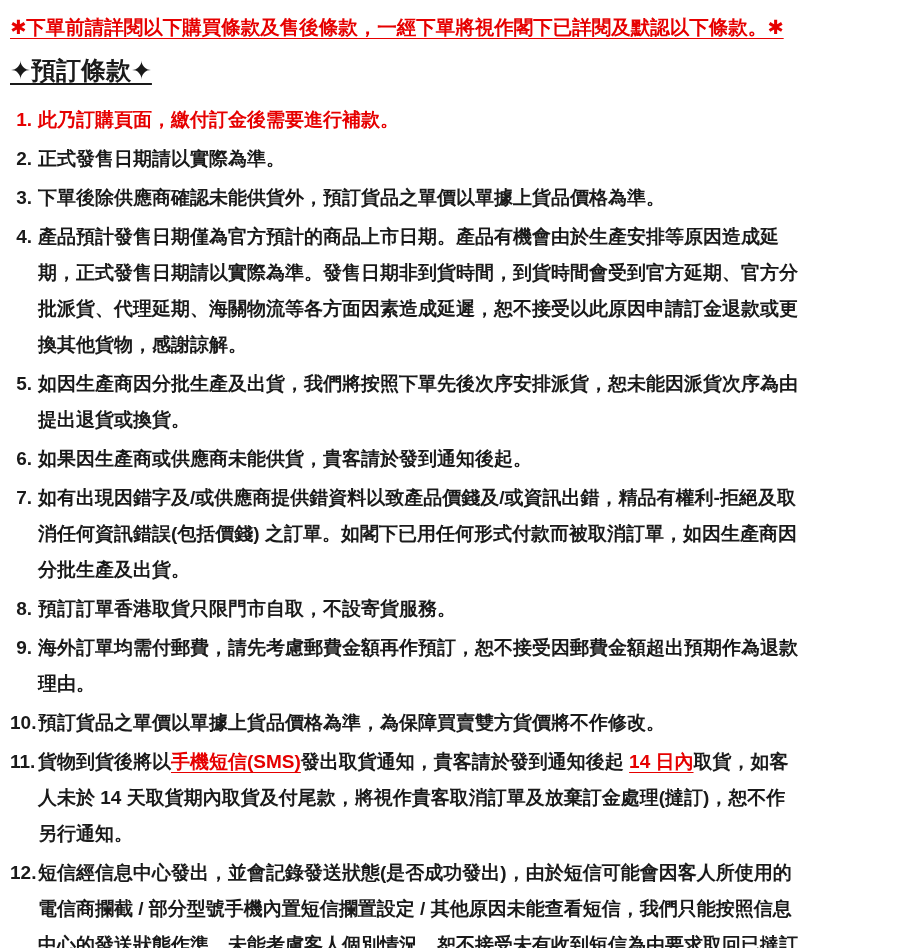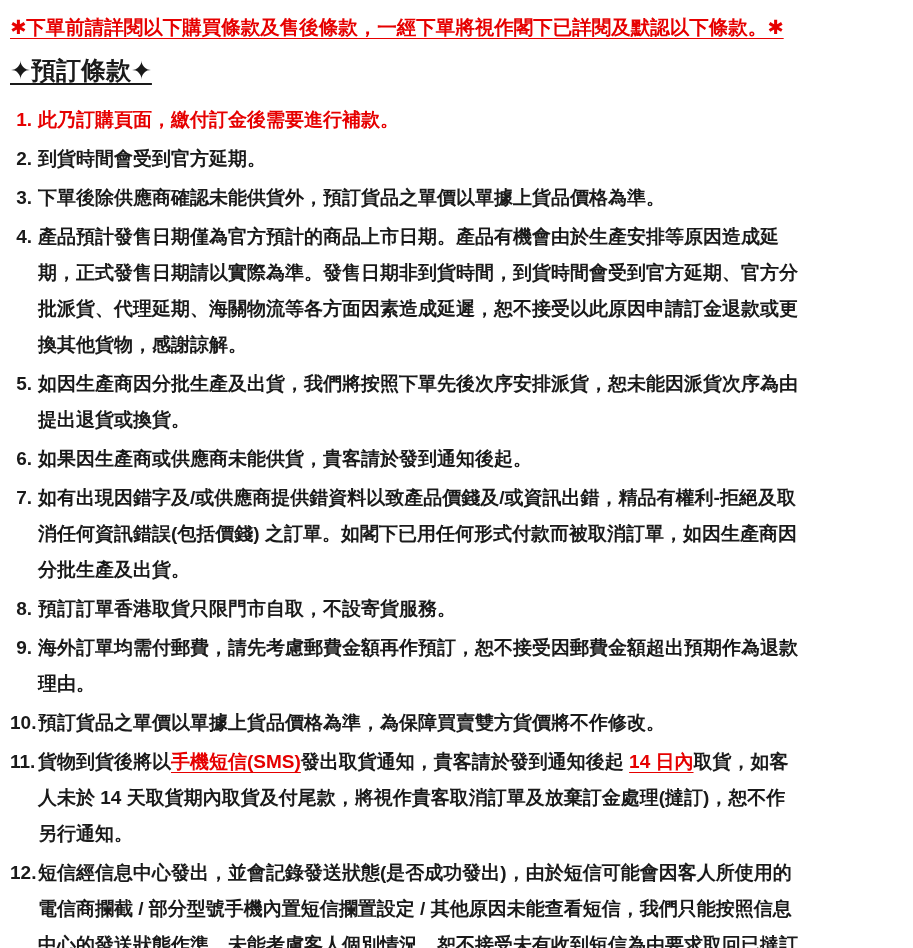--- a/index.html
+++ b/index.html
@@ -79,21 +79,21 @@
 </head>
 <body>
 
 <div class="doc">
   <h1 class="notice">✱下單前請詳閱以下購買條款及售後條款，一經下單將視作閣下已詳閱及默認以下條款。✱</h1>
 
   <h2 class="section-title">✦預訂條款✦</h2>
 
   <ol class="terms">
       <li class="term red"><span class="num">1.</span><span class="body"><span>此乃訂購頁面，繳付訂金後需要進行補款。</span></span></li>
-      <li class="term"><span class="num">2.</span><span class="body"><span>到貨時間會受到官方延期。</span></span></li>
+      <li class="term"><span class="num">2.</span><span class="body"><span>正式發售日期請以實際為準。</span></span></li>
       <li class="term"><span class="num">3.</span><span class="body"><span>下單後除供應商確認未能供貨外，預訂貨品之單價以單據上貨品價格為準。</span></span></li>
       <li class="term"><span class="num">4.</span><span class="body"><span>產品預計發售日期僅為官方預計的商品上市日期。產品有機會由於生產安排等原因造成延期，正式發售日期請以實際為準。發售日期非到貨時間，到貨時間會受到官方延期、官方分批派貨、代理延期、海關物流等各方面因素造成延遲，恕不接受以此原因申請訂金退款或更換其他貨物，感謝諒解。</span></span></li>
       <li class="term"><span class="num">5.</span><span class="body"><span>如因生產商因分批生產及出貨，我們將按照下單先後次序安排派貨，恕未能因派貨次序為由提出退貨或換貨。</span></span></li>
       <li class="term"><span class="num">6.</span><span class="body"><span>如果因生產商或供應商未能供貨，貴客請於發到通知後起。</span></span></li>
       <li class="term"><span class="num">7.</span><span class="body"><span>如有出現因錯字及/或供應商提供錯資料以致產品價錢及/或資訊出錯，精品有權利-拒絕及取消任何資訊錯誤(包括價錢) 之訂單。如閣下已用任何形式付款而被取消訂單，如因生產商因分批生產及出貨。</span></span></li>
       <li class="term"><span class="num">8.</span><span class="body"><span>預訂訂單香港取貨只限門市自取，不設寄貨服務。</span></span></li>
       <li class="term"><span class="num">9.</span><span class="body"><span>海外訂單均需付郵費，請先考慮郵費金額再作預訂，恕不接受因郵費金額超出預期作為退款理由。</span></span></li>
       <li class="term"><span class="num">10.</span><span class="body"><span>預訂貨品之單價以單據上貨品價格為準，為保障買賣雙方貨價將不作修改。</span></span></li>
       <li class="term"><span class="num">11.</span><span class="body"><span>貨物到貨後將以</span><span class="seg-red-underline">手機短信(SMS)</span><span>發出取貨通知，貴客請於發到通知後起 </span><span class="seg-red-underline">14 日內</span><span>取貨，如客人未於 14 天取貨期內取貨及付尾款，將視作貴客取消訂單及放棄訂金處理(撻訂)，恕不作另行通知。</span></span></li>
       <li class="term"><span class="num">12.</span><span class="body"><span>短信經信息中心發出，並會記錄發送狀態(是否成功發出)，由於短信可能會因客人所使用的電信商攔截 / 部分型號手機內置短信攔置設定 / 其他原因未能查看短信，我們只能按照信息中心的發送狀態作準，未能考慮客人個別情況，恕不接受未有收到短信為由要求取回已撻訂的貨物或訂金。</span></span></li>

